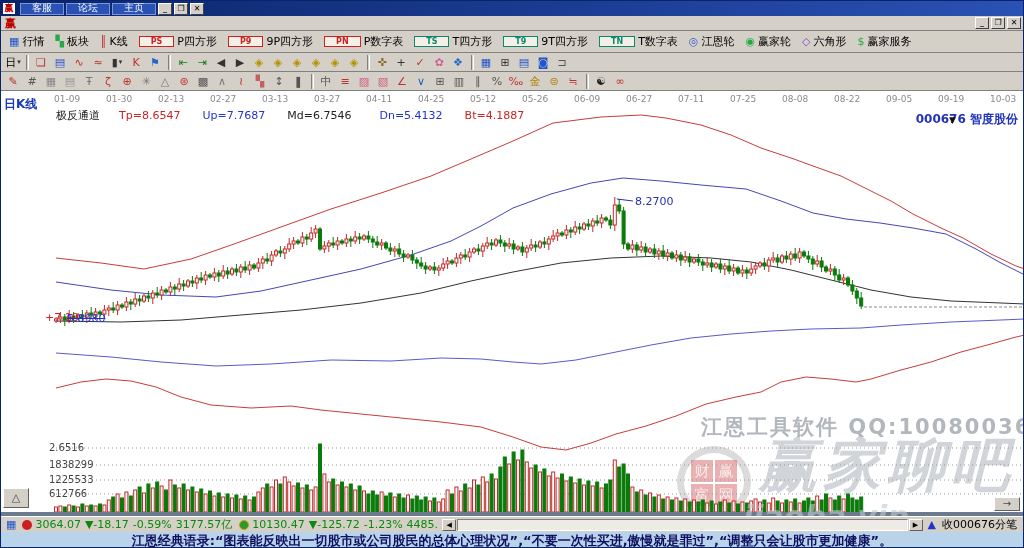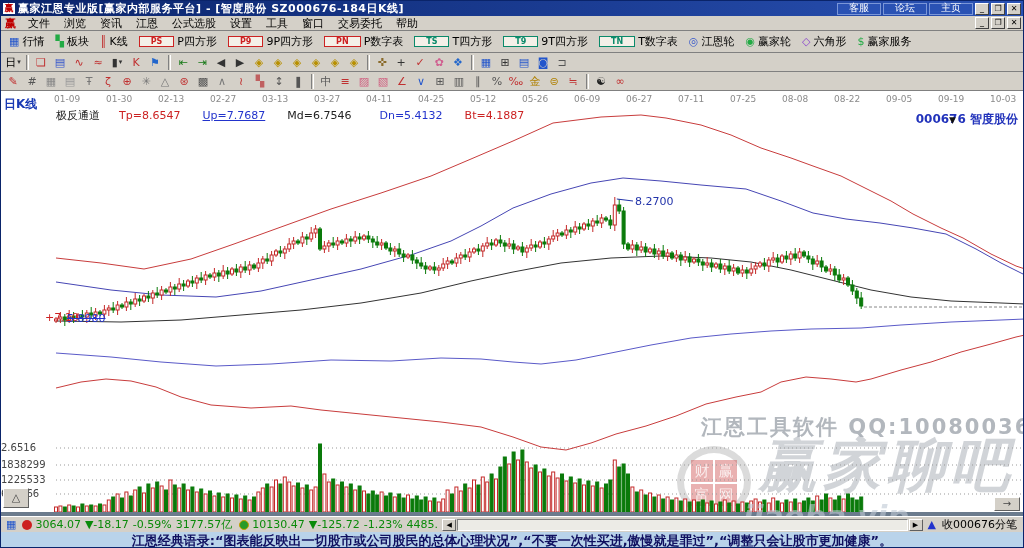--- a/index.html
+++ b/index.html
@@ -33,21 +33,21 @@
 
   
   .chart { position:relative; height:425px; background:#fff; overflow:hidden; }
   .chart svg { position:absolute; left:0; top:0; z-index:2; }
   .overlay { position:absolute; z-index:5; white-space:nowrap; }
   .period { left:3px; top:5px; color:#1a3ab4; font-size:12px; font-weight:bold; }
   .datelbl { position:absolute; top:3px; font-size:9px; color:#8a8a8a; }
   .indrow span { font-size:11px; margin-right:0; }
   .stock { right:5px; top:20px; color:#2233bb; font-size:12px; font-weight:bold; }
   .anno { color:#2233aa; font-size:11px; }
-  .vlabel { position:absolute; width:52px; text-align:left; font-size:10px; color:#444; z-index:5; }
+  .vlabel { position:absolute; width:52px; text-align:left; font-size:10px; color:#444; z-index:5;padding-left:48px; }
   .wm1 { color:rgba(165,170,178,.85); font-size:21px; font-weight:bold; letter-spacing:2px; z-index:1; }
   .wm2 { color:rgba(172,177,184,.55); font-size:58px; font-weight:bold; letter-spacing:6px; z-index:1; }
   .wmlogo { width:74px; height:72px; border:7px solid rgba(165,165,165,.4); border-radius:50%; z-index:1; display:flex; flex-wrap:wrap; align-items:center; justify-content:center; padding:6px; }
   .wmlogo span { width:22px; height:22px; background:rgba(200,60,60,.4); color:rgba(255,255,255,.75); font-size:15px; line-height:22px; text-align:center; margin:1px; }
   .ghost { color:rgba(190,200,212,.6); font-size:30px; font-weight:bold; font-style:italic; z-index:50; pointer-events:none; }
   .minibtn { position:absolute; background:#d4d0c8; border:1px solid; border-color:#fff #606060 #606060 #fff; font-size:10px; text-align:center; cursor:pointer; z-index:6; color:#444; }
   .hscroll { position:absolute; left:0; bottom:0; width:100%; height:4px; background:#6b7b8d; z-index:4; }
   .tri-marker { color:#111; font-size:9px; }
 
   
@@ -61,47 +61,34 @@
   .aicon { color:#2233cc; font-weight:bold; margin-left:5px; }
 
   
   .quotebar { height:17px; background:#b9d3ea; display:flex; align-items:center; justify-content:center; font-size:13px; font-weight:bold; color:#101060; white-space:nowrap; overflow:hidden; }
 </style>
 </head>
 <body>
 
 <div class="titlebar">
   <div class="appicon">赢</div>
-  <div class="ttext">赢家江恩专业版[赢家内部服务平台] - [智度股份  SZ000676-184日K线]</div>
   <div id="quickbtns" style="display:flex;">
       <div class="quickbtn">客服</div>
       <div class="quickbtn">论坛</div>
       <div class="quickbtn">主页</div>
     </div>
   <div id="winctls" style="display:flex;">
       <div class="winctl">_</div>
       <div class="winctl">❐</div>
       <div class="winctl">✕</div>
     </div>
 </div>
 
 <div class="menubar">
   <span class="appicon2">赢</span>
-  <div id="menuitems" style="display:flex;">
-      <div class="menuitem">文件</div>
-      <div class="menuitem">浏览</div>
-      <div class="menuitem">资讯</div>
-      <div class="menuitem">江恩</div>
-      <div class="menuitem">公式选股</div>
-      <div class="menuitem">设置</div>
-      <div class="menuitem">工具</div>
-      <div class="menuitem">窗口</div>
-      <div class="menuitem">交易委托</div>
-      <div class="menuitem">帮助</div>
-    </div>
   <div class="spring"></div>
   <div id="mdictls" style="display:flex; margin-right:2px;">
       <div class="winctl">_</div>
       <div class="winctl">❐</div>
       <div class="winctl">✕</div>
     </div>
 </div>
 
 <div class="toolbar1" id="toolbar1">
     <div class="tb1btn">
@@ -944,21 +931,21 @@
       <div class="datelbl" style="left: 677px;">07-11</div>
       <div class="datelbl" style="left: 729px;">07-25</div>
       <div class="datelbl" style="left: 781px;">08-08</div>
       <div class="datelbl" style="left: 833px;">08-22</div>
       <div class="datelbl" style="left: 885px;">09-05</div>
       <div class="datelbl" style="left: 937px;">09-19</div>
       <div class="datelbl" style="left: 989px;">10-03</div>
     </div>
   <div class="overlay indrow" style="left:55px; top:13px;" id="indrow">
     <span id="indname" style="color:#222; margin-right:14px;">极反通道</span>
-  <span style="color: rgb(204, 34, 34); margin-right: 22px;">Tp=8.6547</span><span style="color: rgb(34, 51, 204); margin-right: 22px; text-decoration: underline;">Up=7.7687</span><span style="color: rgb(34, 34, 34); margin-right: 28px;">Md=6.7546</span><span style="color: rgb(34, 51, 204); margin-right: 22px;">Dn=5.4132</span><span style="color: rgb(204, 34, 34); margin-right: 22px;">Bt=4.1887</span></div>
+  <span style="color: rgb(204, 34, 34); margin-right: 22px;">Tp=8.6547</span><span style="color: rgb(34, 51, 204); margin-right: 22px;">Up=7.7687</span><span style="color: rgb(34, 34, 34); margin-right: 28px;">Md=6.7546</span><span style="color: rgb(34, 51, 204); margin-right: 22px;">Dn=5.4132</span><span style="color: rgb(204, 34, 34); margin-right: 22px;">Bt=4.1887</span></div>
   <div class="overlay stock">000676 智度股份</div>
   <div class="overlay anno" style="left:634px; top:104px;">8.2700</div>
   <div class="overlay" style="left:44px; top:220px; font-size:11px; color:#cc2222;">+7.10</div>
   <div class="overlay" style="left:66px; top:221px; font-size:11px; color:#2233cc; text-decoration:line-through;">5.8980</div>
   <div class="overlay tri-marker" style="left:948px; top:24px;">▼</div>
   <div id="vlabels">
       <div class="vlabel" style="top: 351px;">2.6516</div>
       <div class="vlabel" style="top: 368px;">1838299</div>
       <div class="vlabel" style="top: 383px;">1225533</div>
       <div class="vlabel" style="top: 397px;">612766</div>

